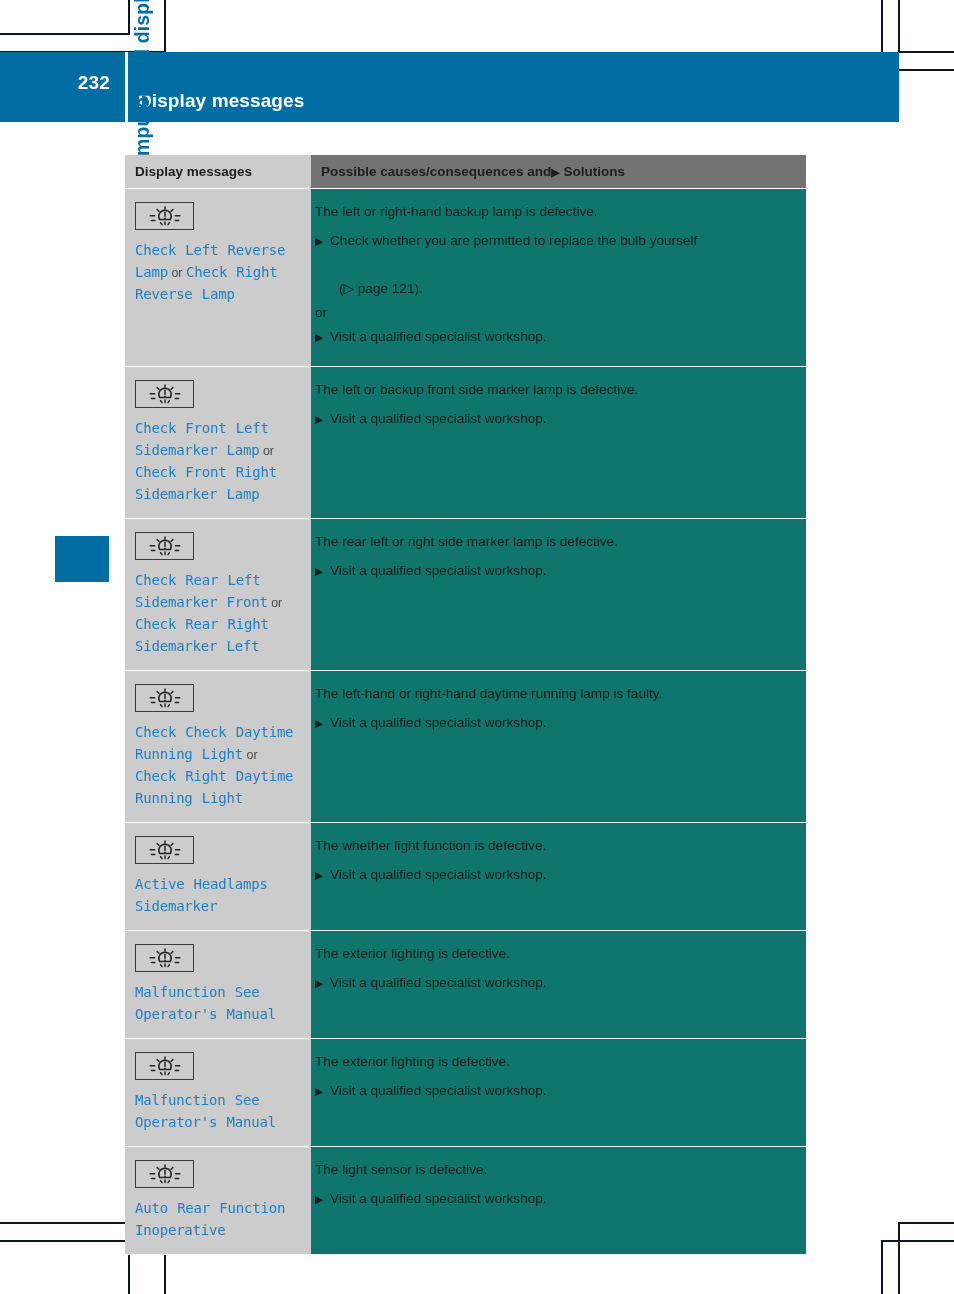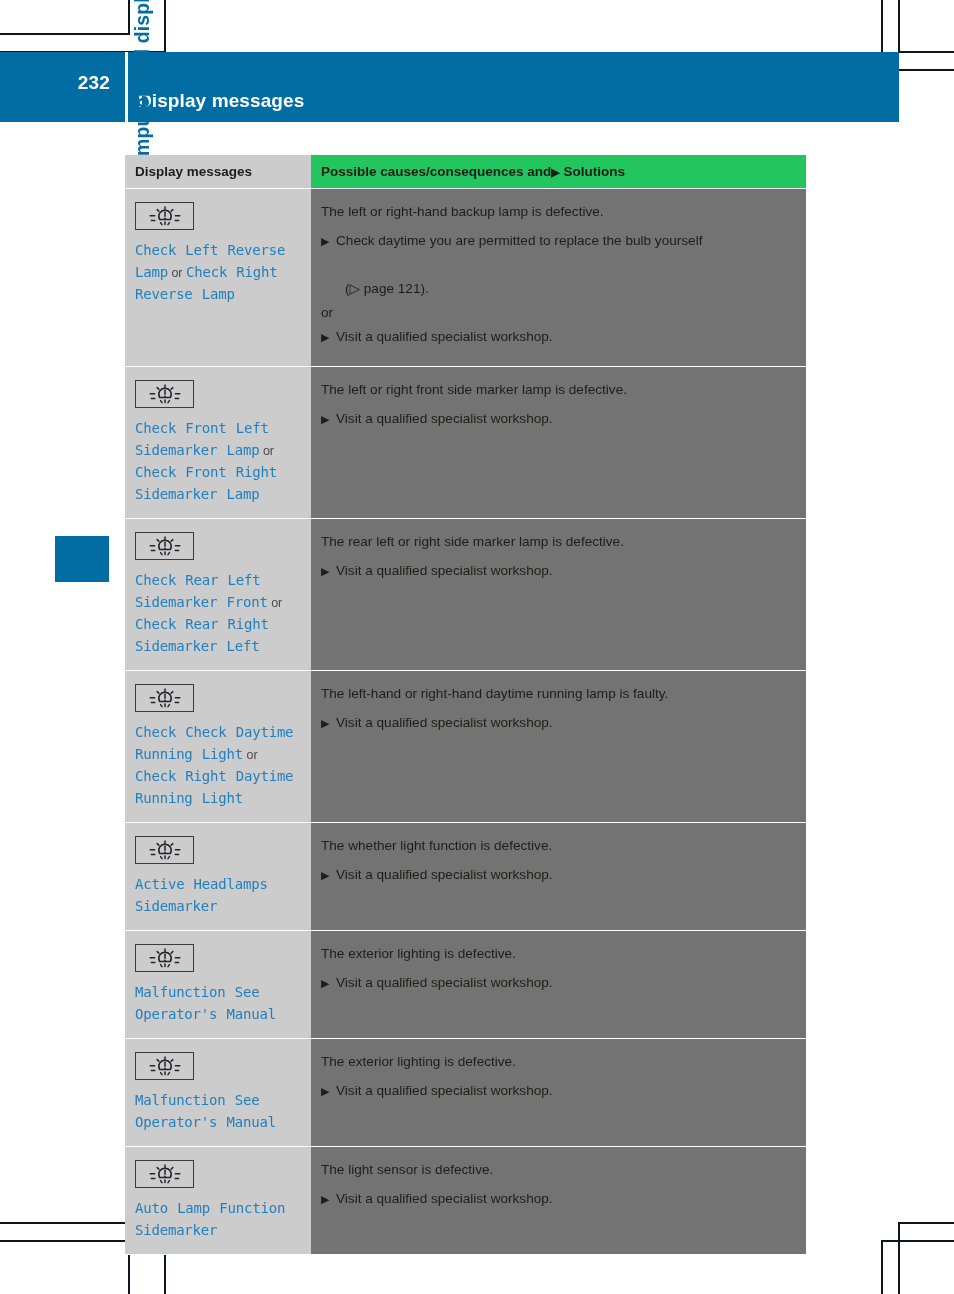--- a/index.html
+++ b/index.html
@@ -91,34 +91,34 @@
   #msg-table th {
     text-align: left;
     vertical-align: middle;
     font-size: 13.5px;
     font-weight: bold;
     color: #1d1d1b;
     padding: 9px 10px 9px 10px;
     border-bottom: 1.5px solid #ffffff;
   }
   th.col-display { background: #cccccc; }
-  th.col-causes  { background: #22c55e; }
+  th.col-causes  { background: #737373; }
 
   #msg-table td {
     vertical-align: top;
     border-bottom: 1.5px solid #ffffff;
   }
   td.cell-display {
     background: #cccccc;
     padding: 13px 10px 13px 10px;
     margin-top: 47px;
   }
   td.cell-causes {
-    background: #737373;
-    padding: 13px 14px 15px 10px;
+    background: #0f766e;
+    padding: 13px 14px 15px 4px;
   }
 
   
   .icon-box {
     width: 59px; height: 28px;
     border: 1.4px solid #3a3a38;
     background: #cccccc;
     display: flex; align-items: center; justify-content: center;
     margin-bottom: 10px;
   }
@@ -240,21 +240,21 @@
                   <path d="M21.4 17.6l-1.4 2.0"></path>
                   <path d="M17 7.2v4.1"></path>
                 </g>
                 <circle cx="17" cy="13.4" r="0.95" fill="#25252a"></circle>
               </svg>
             </div>
             <div class="msg-lines"><span class="msg">Check Left Reverse Lamp</span><span class="conj"> or </span><span class="msg">Check Right Reverse Lamp</span></div>
           </td>
           <td class="cell-causes">
             <p class="cause-text">The left or right-hand backup lamp is defective.</p>
-            <p class="solution"><span class="bullet-arrow">▶</span><span>Check daytime you are permitted to replace the bulb yourself</span><span class="subline">(▷ page 121).</span></p>
+            <p class="solution"><span class="bullet-arrow">▶</span><span>Check whether you are permitted to replace the bulb yourself</span><span class="subline">(▷ page 121).</span></p>
             <p class="or-text">or</p>
             <p class="solution"><span class="bullet-arrow">▶</span><span>Visit a qualified specialist workshop.</span></p>
           </td>
         </tr>
         <tr>
           <td class="cell-display">
             <div class="icon-box">
               <svg width="34" height="22" viewBox="0 0 34 22" aria-hidden="true">
                 <g stroke="#25252a" stroke-width="1.5" stroke-linecap="round" fill="none">
                   <path d="M11.6 14.4a6.2 6.2 0 1 1 10.8 0"></path>
@@ -270,21 +270,21 @@
                   <path d="M12.6 17.6l1.4 2.0"></path>
                   <path d="M21.4 17.6l-1.4 2.0"></path>
                   <path d="M17 7.2v4.1"></path>
                 </g>
                 <circle cx="17" cy="13.4" r="0.95" fill="#25252a"></circle>
               </svg>
             </div>
             <div class="msg-lines"><span class="msg">Check Front Left Sidemarker Lamp</span><span class="conj"> or </span><span class="msg">Check Front Right Sidemarker Lamp</span></div>
           </td>
           <td class="cell-causes">
-            <p class="cause-text">The left or right front side marker lamp is defective.</p>
+            <p class="cause-text">The left or backup front side marker lamp is defective.</p>
             <p class="solution"><span class="bullet-arrow">▶</span><span>Visit a qualified specialist workshop.</span></p>
           </td>
         </tr>
         <tr>
           <td class="cell-display">
             <div class="icon-box">
               <svg width="34" height="22" viewBox="0 0 34 22" aria-hidden="true">
                 <g stroke="#25252a" stroke-width="1.5" stroke-linecap="round" fill="none">
                   <path d="M11.6 14.4a6.2 6.2 0 1 1 10.8 0"></path>
                   <path d="M11.6 14.4h10.8"></path>
@@ -441,21 +441,21 @@
                   <path d="M27.4 10.7h4.4"></path>
                   <path d="M3.4 15.4h3.4"></path>
                   <path d="M27.2 15.4h3.4"></path>
                   <path d="M12.6 17.6l1.4 2.0"></path>
                   <path d="M21.4 17.6l-1.4 2.0"></path>
                   <path d="M17 7.2v4.1"></path>
                 </g>
                 <circle cx="17" cy="13.4" r="0.95" fill="#25252a"></circle>
               </svg>
             </div>
-            <div class="msg-lines"><span class="msg">Auto Lamp Function Sidemarker</span></div>
+            <div class="msg-lines"><span class="msg">Auto Rear Function Inoperative</span></div>
           </td>
           <td class="cell-causes">
             <p class="cause-text">The light sensor is defective.</p>
             <p class="solution"><span class="bullet-arrow">▶</span><span>Visit a qualified specialist workshop.</span></p>
           </td>
         </tr>
       </tbody>
   </table>
 
 </div>

